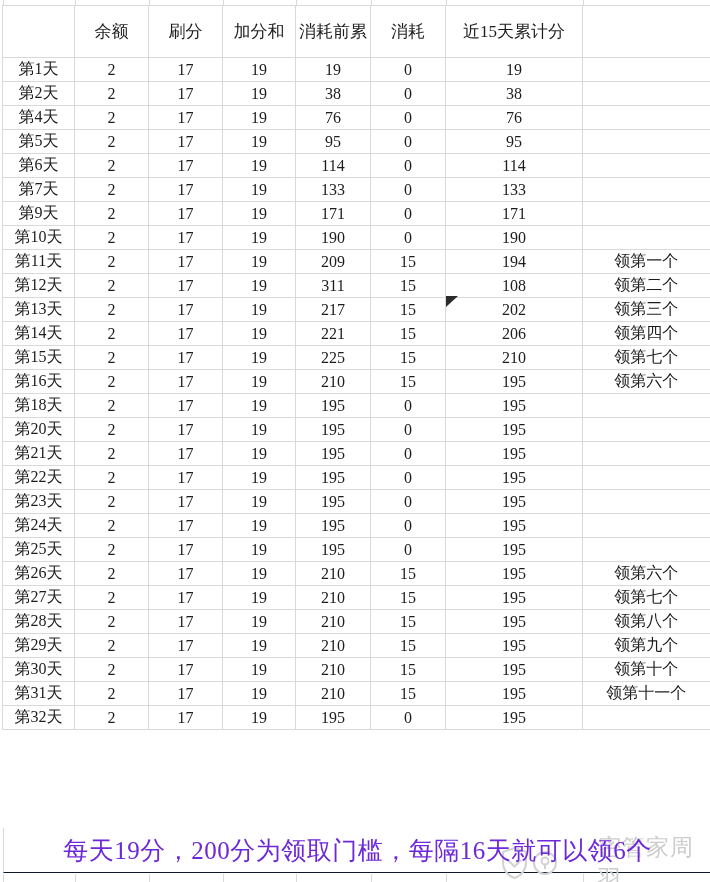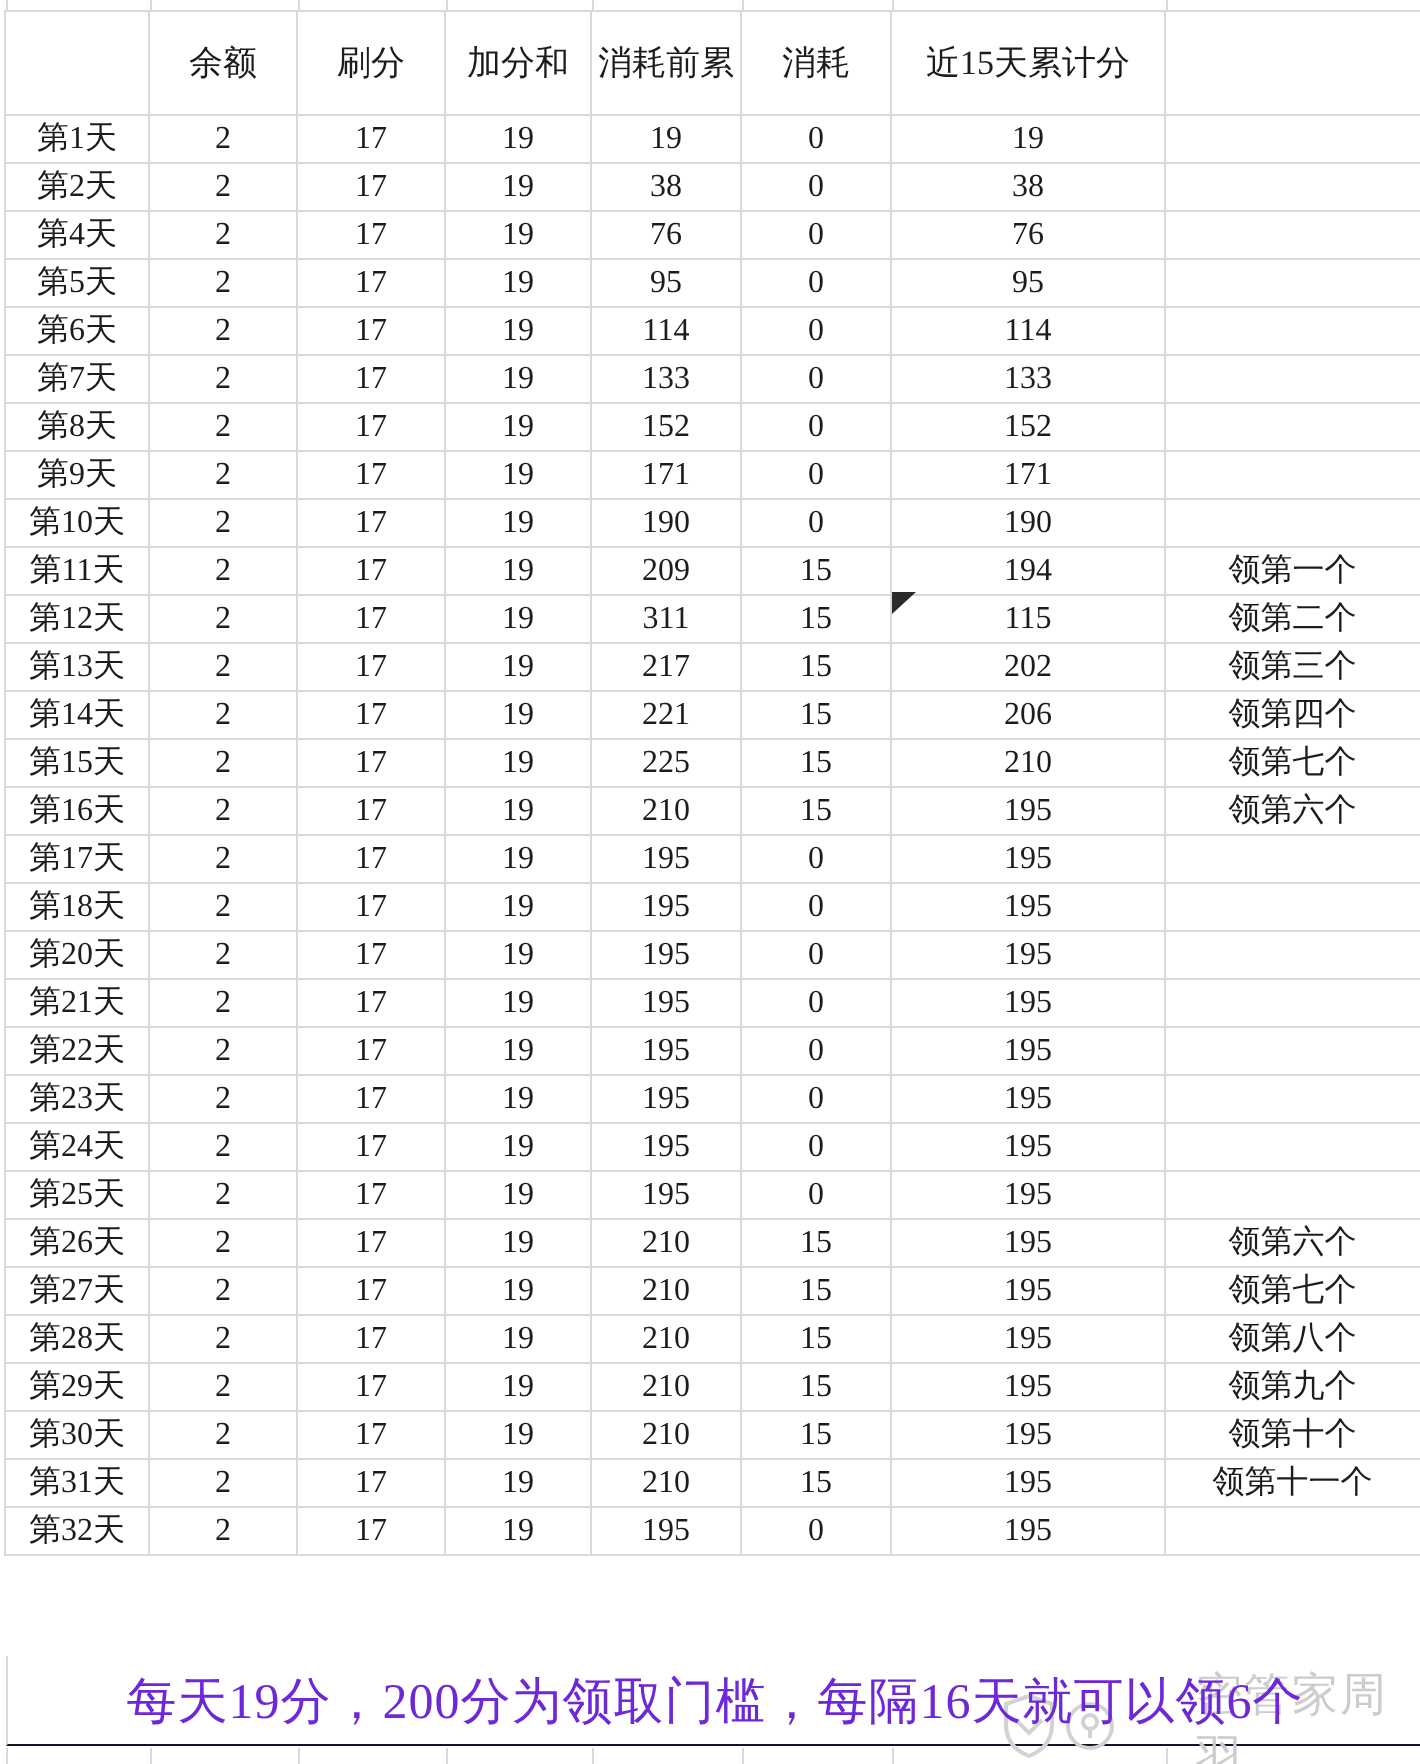--- a/index.html
+++ b/index.html
@@ -165,30 +165,20 @@
           <td>第7天</td>
           <td>2</td>
           <td>17</td>
           <td>19</td>
           <td>133</td>
           <td>0</td>
           <td>133</td>
           <td></td>
         </tr>
         <tr>
-          <td>第8天</td>
-          <td>2</td>
-          <td>17</td>
-          <td>19</td>
-          <td>152</td>
-          <td>0</td>
-          <td>152</td>
-          <td></td>
-        </tr>
-        <tr>
           <td>第9天</td>
           <td>2</td>
           <td>17</td>
           <td>19</td>
           <td>171</td>
           <td>0</td>
           <td>171</td>
           <td></td>
         </tr>
         <tr>
@@ -211,21 +201,21 @@
           <td>194</td>
           <td>领第一个</td>
         </tr>
         <tr>
           <td>第12天</td>
           <td>2</td>
           <td>17</td>
           <td>19</td>
           <td>311</td>
           <td>15</td>
-          <td>115</td>
+          <td>108</td>
           <td>领第二个</td>
         </tr>
         <tr>
           <td>第13天</td>
           <td>2</td>
           <td>17</td>
           <td>19</td>
           <td>217</td>
           <td>15</td>
           <td>202</td>
@@ -253,30 +243,20 @@
         </tr>
         <tr>
           <td>第16天</td>
           <td>2</td>
           <td>17</td>
           <td>19</td>
           <td>210</td>
           <td>15</td>
           <td>195</td>
           <td>领第六个</td>
-        </tr>
-        <tr>
-          <td>第17天</td>
-          <td>2</td>
-          <td>17</td>
-          <td>19</td>
-          <td>195</td>
-          <td>0</td>
-          <td>195</td>
-          <td></td>
         </tr>
         <tr>
           <td>第18天</td>
           <td>2</td>
           <td>17</td>
           <td>19</td>
           <td>195</td>
           <td>0</td>
           <td>195</td>
           <td></td>

